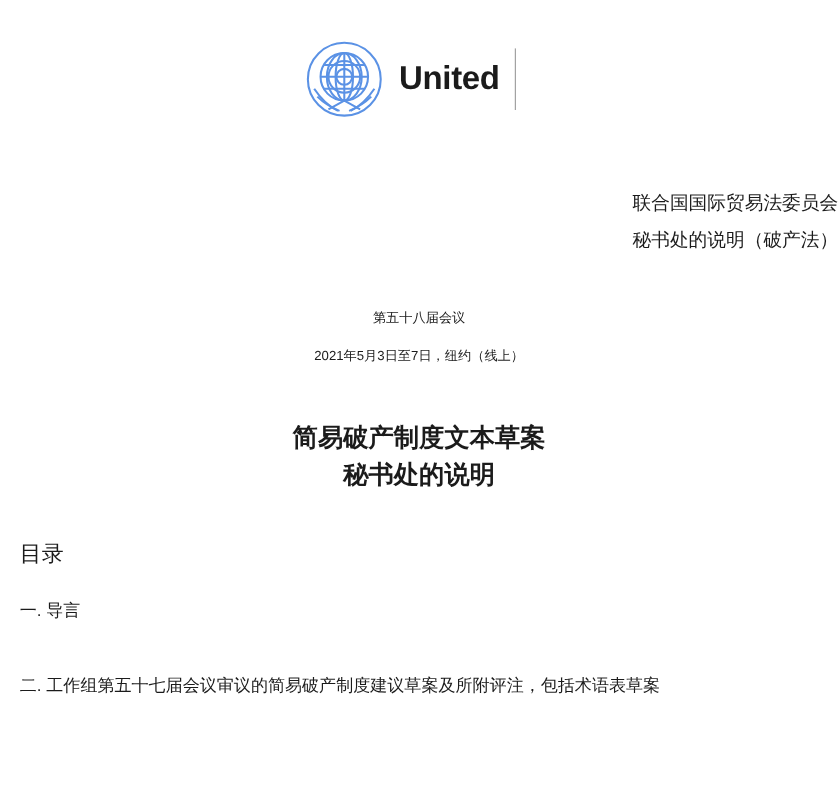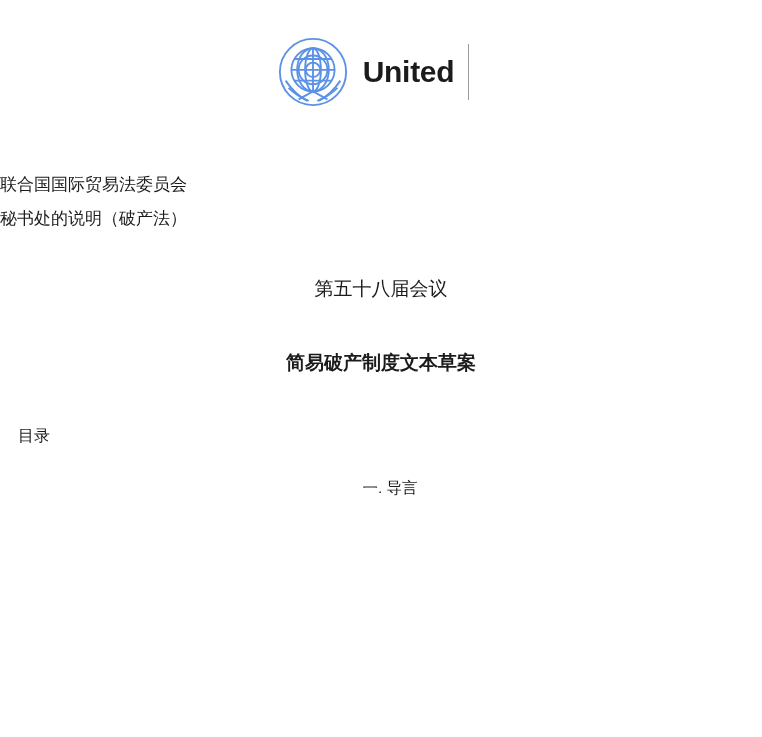--- a/index.html
+++ b/index.html
@@ -57,61 +57,60 @@
     font-family: "Liberation Sans", sans-serif;
     font-weight: bold;
     font-size: 15.5px;
     line-height: 21px;
     color: #1b1b1b;
     white-space: nowrap;
   }
 
   
   .doc-head {
-    text-align: left;
+    text-align: right;
     margin-top: 50px;
   }
   .doc-head .line {
     font-size: 17px;
     line-height: 34px;
     color: #1b1b1b;
   }
   .session-block {
     text-align: center;
     margin-top: 36px;
   }
   .session-block .line {
-    font-size: 19px;
+    font-size: 12px;
     line-height: 34px;
     color: #1b1b1b;
   }
   .title-block {
     text-align: center;
     margin-top: 40px;
   }
   .title-block .line {
-    font-size: 19px;
+    font-size: 23px;
     font-weight: bold;
     line-height: 34px;
     color: #1b1b1b;
   }
 
   
   .toc {
     margin-top: 44px;
     padding-left: 18px;
   }
   .toc-title {
-    font-size: 16px;
+    font-size: 20px;
     line-height: 24px;
     color: #1b1b1b;
   }
   .toc-list {
     margin-top: 28px;
-    text-align: center;
   }
   .toc-item {
     font-size: 15.5px;
     line-height: 24px;
     color: #1b1b1b;
     margin-bottom: 44px;
     white-space: nowrap;
   }
 </style>
 </head>
@@ -151,26 +150,29 @@
 
   </div>
 
   <div class="doc-head">
     <div class="line">联合国国际贸易法委员会</div>
     <div class="line">秘书处的说明（破产法）</div>
   </div>
 
   <div class="session-block">
     <div class="line">第五十八届会议</div>
+    <div class="line">2021年5月3日至7日，纽约（线上）</div>
   </div>
 
   <div class="title-block">
     <div class="line">简易破产制度文本草案</div>
+    <div class="line">秘书处的说明</div>
   </div>
 
   <div class="toc">
     <div class="toc-title">目录</div>
     <div class="toc-list">
       <div class="toc-item">一. 导言</div>
+      <div class="toc-item">二. 工作组第五十七届会议审议的简易破产制度建议草案及所附评注，包括术语表草案</div>
     </div>
   </div>
 
 </div>
 
 </body></html>

